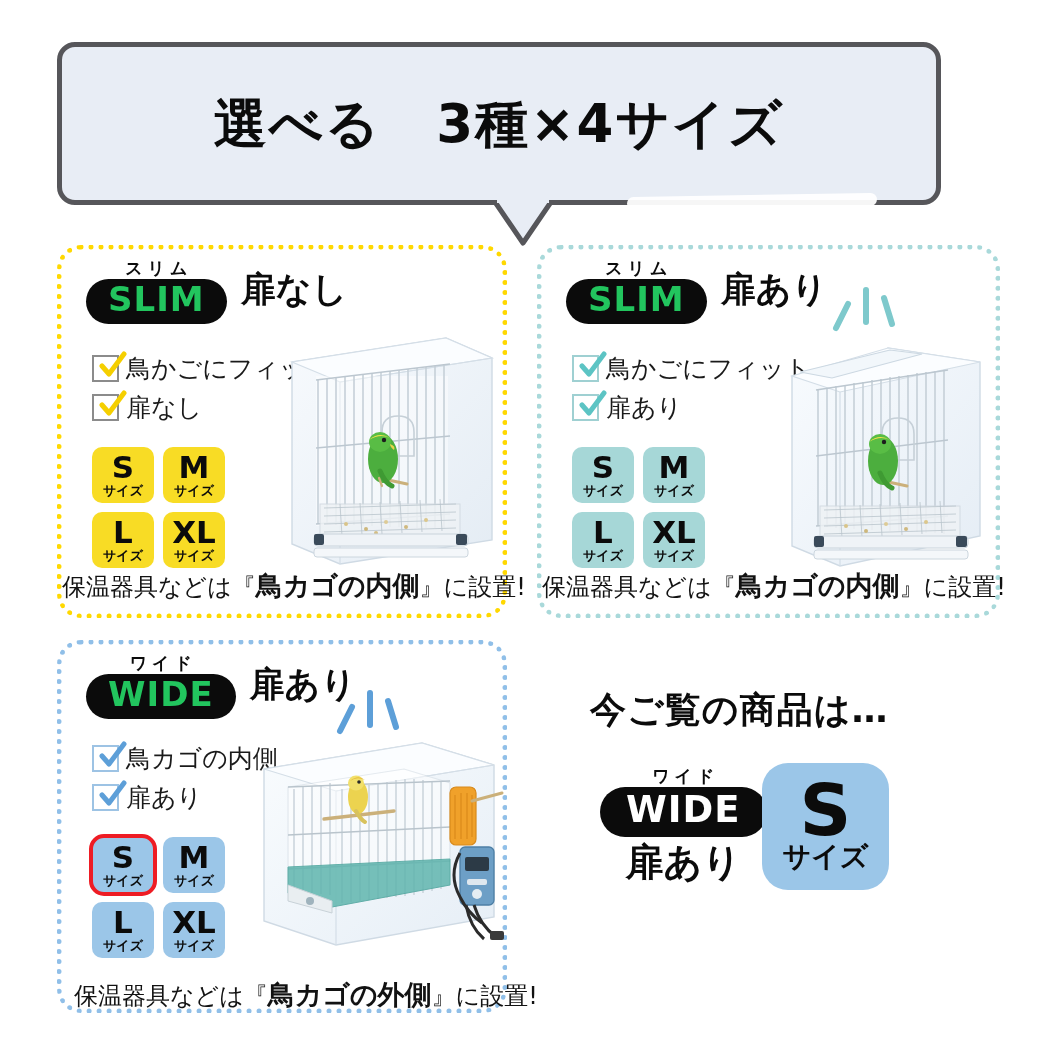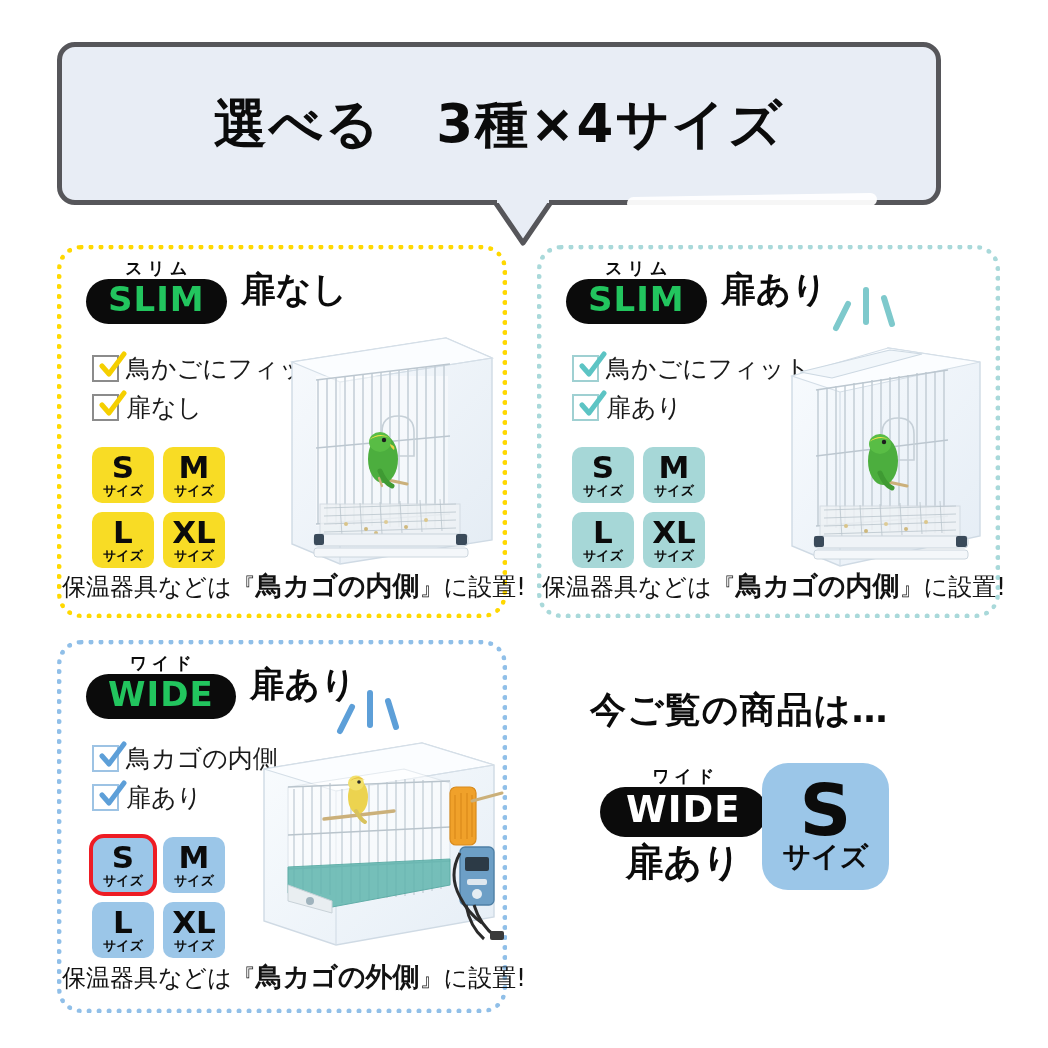--- a/index.html
+++ b/index.html
@@ -507,21 +507,21 @@
         <rect x="213" y="144" width="20" height="6" rx="2" fill="#dfe8ef"></rect>
         <circle cx="223" cy="159" r="5" fill="#e4edf3"></circle>
 
         <path d="M206 118 q-12 22 0 44 q8 16 22 26" stroke="#2b2b2b" stroke-width="3" fill="none"></path>
         <path d="M212 170 q4 22 18 34" stroke="#2b2b2b" stroke-width="3" fill="none"></path>
         <path d="M220 170 q6 20 22 32" stroke="#2b2b2b" stroke-width="3" fill="none"></path>
         <rect x="236" y="196" width="14" height="9" rx="2" fill="#3a3a3a"></rect>
       </svg>
     </div>
 
-    <div class="note" style="top:314px;">
+    <div class="note" style="top:332px;margin-left:12px;">
       <span>保温器具などは『</span><b>鳥カゴの外側</b><span>』に設置!</span>
     </div>
   </div>
 
   <div class="summary">
     <div class="summary-head">今ご覧の商品は…</div>
 
     <div class="summary-pillwrap">
       <div class="ruby">ワイド</div>
       <div class="summary-pill">WIDE</div>

